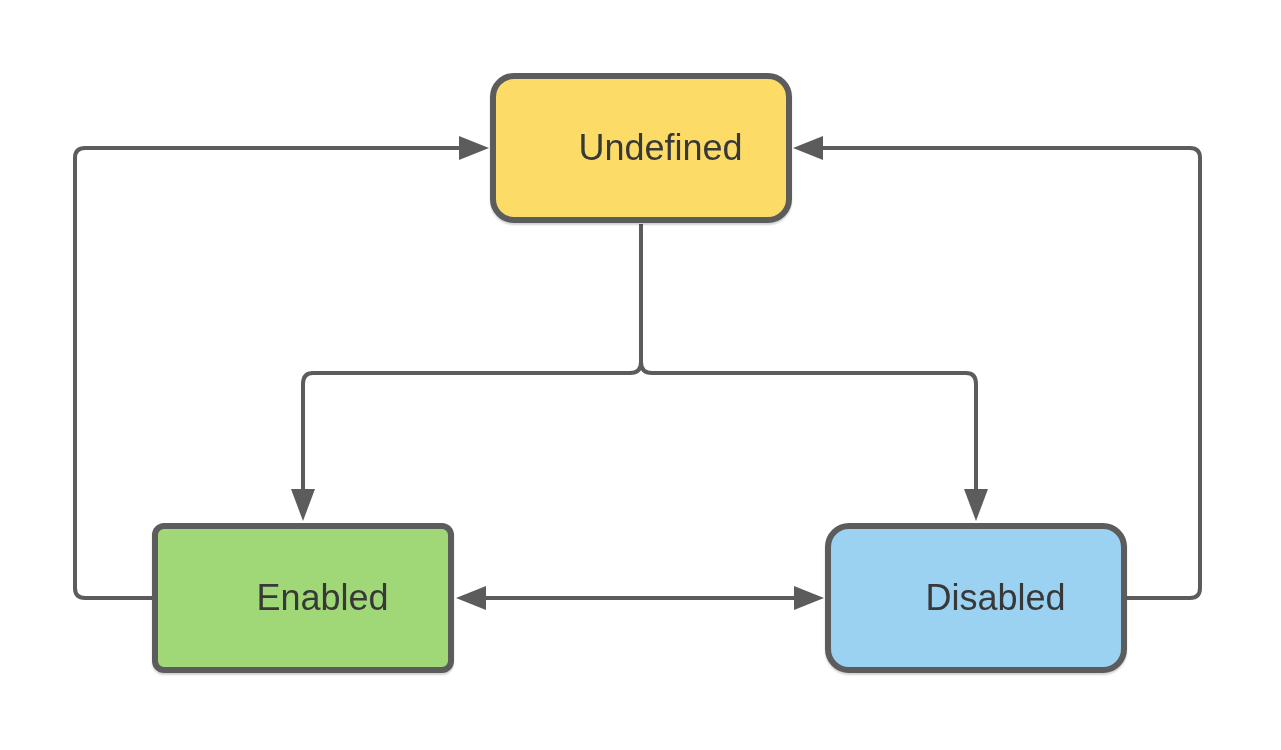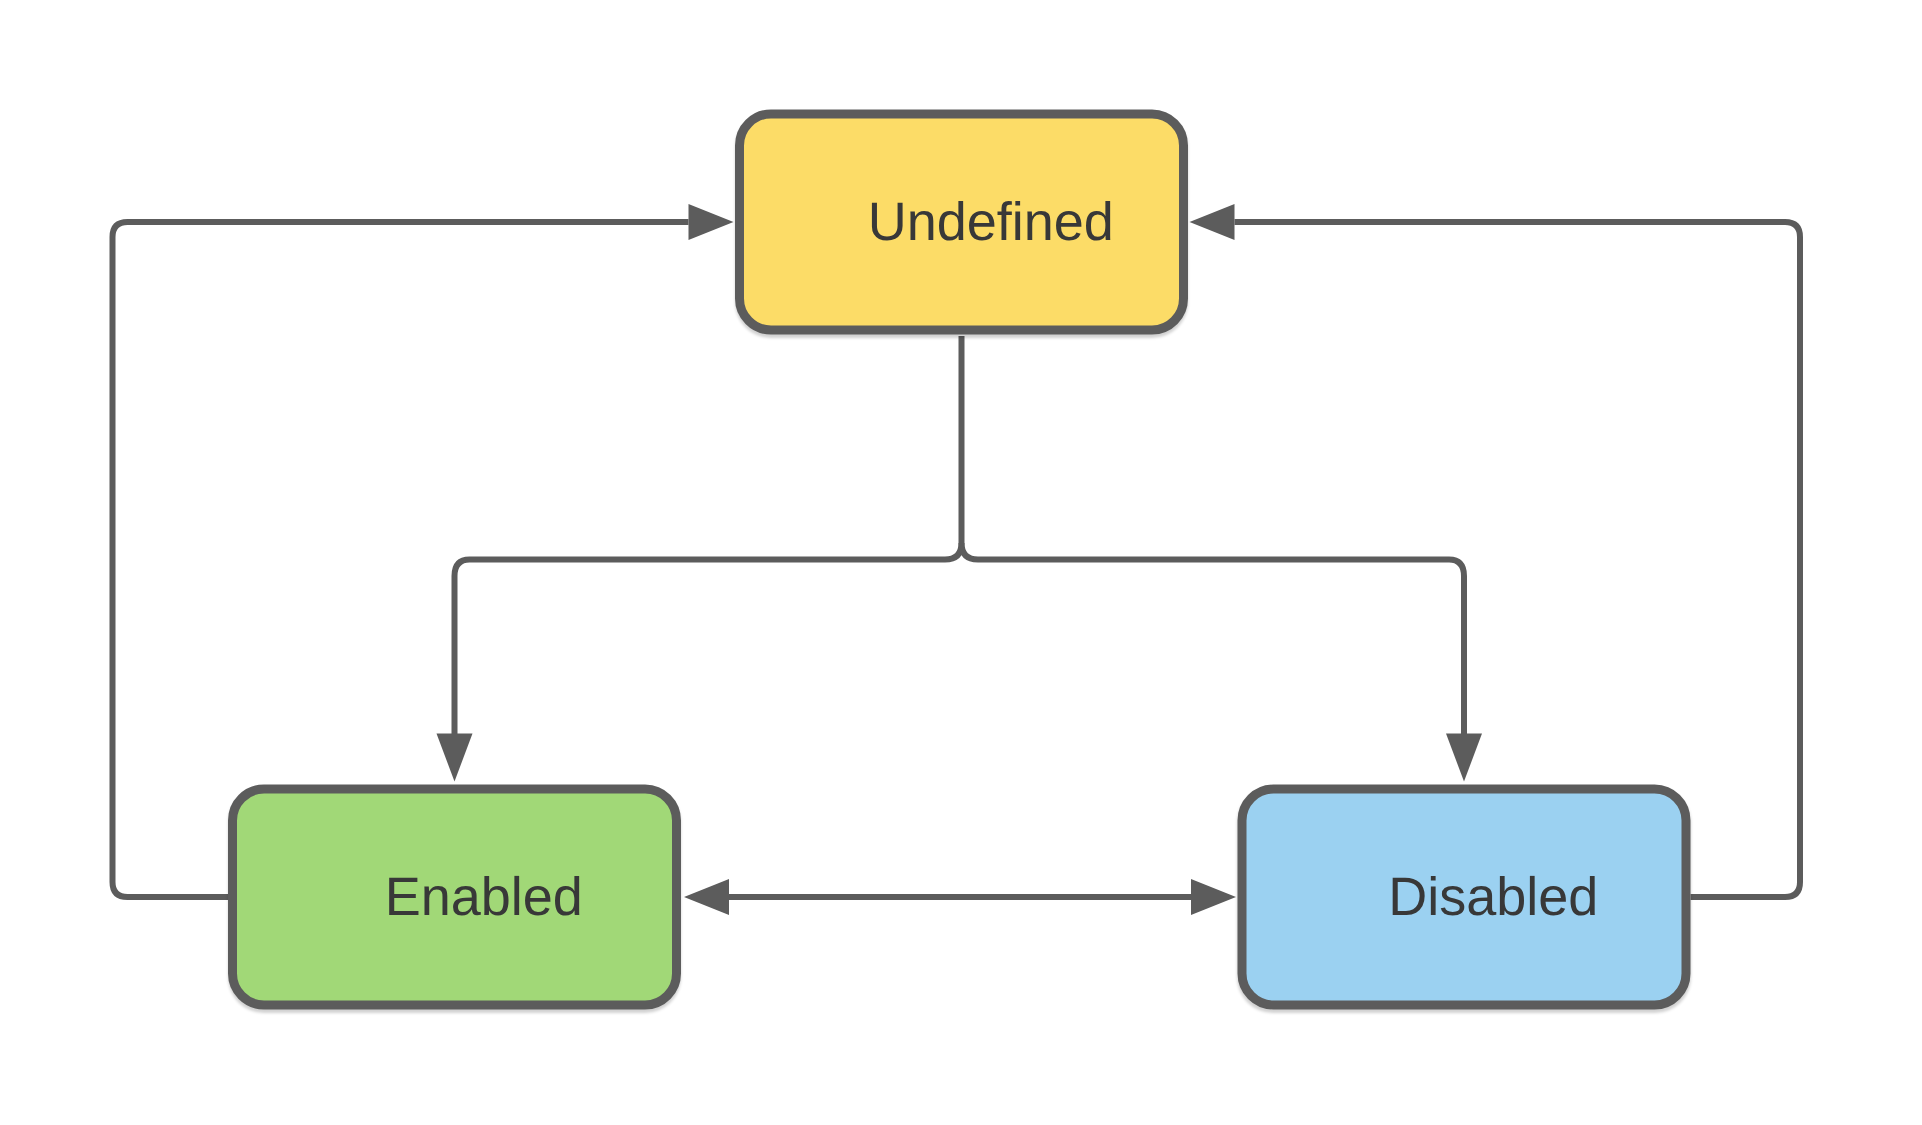--- a/index.html
+++ b/index.html
@@ -85,21 +85,21 @@
 
     <path d="M 485 598 L 795 598"></path>
     <polygon points="456,598 486,586 486,610"></polygon>
     <polygon points="824,598 794,586 794,610"></polygon>
   </svg>
 
   <div class="node node-undefined" style="background-color: rgb(252, 220, 103);">
     <span>Undefined</span>
   </div>
 
-  <div class="node node-enabled" style="background-color: rgb(161, 216, 119);">
+  <div class="node node-enabled" style="background-color: rgb(161, 216, 119); border-radius: 12px;">
     <span>Enabled</span>
   </div>
 
   <div class="node node-disabled" style="background-color: rgb(155, 209, 241);">
     <span>Disabled</span>
   </div>
 
 
 </div>
 

